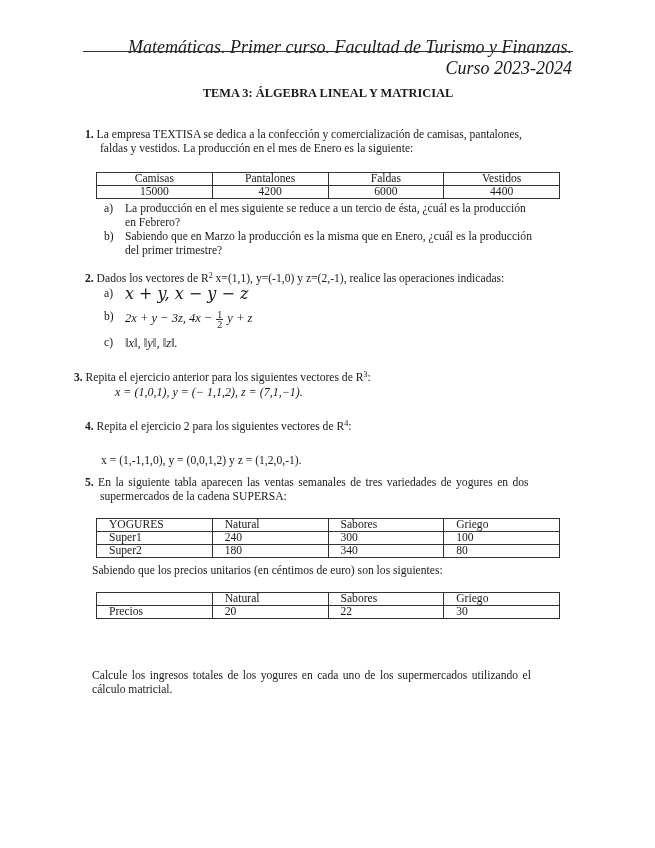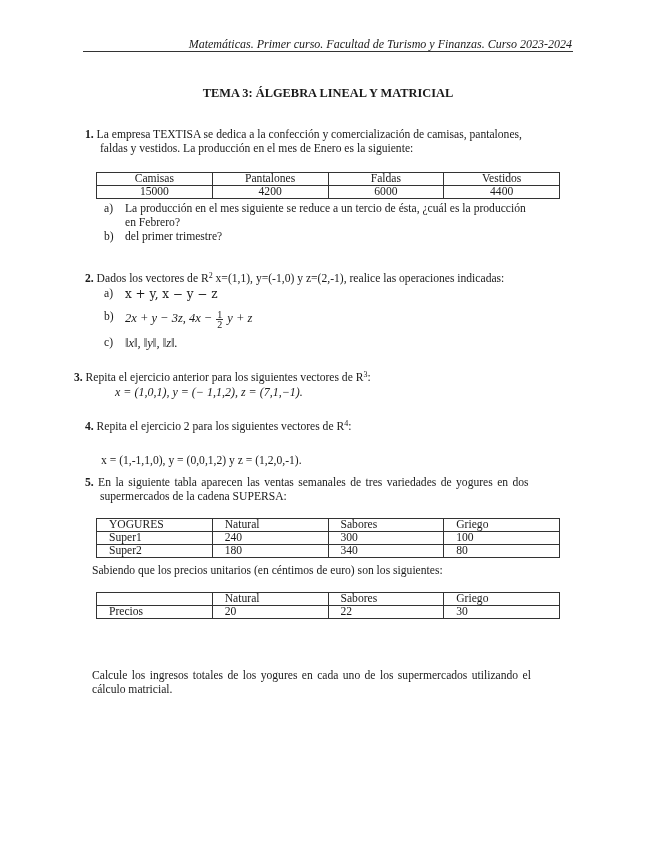--- a/index.html
+++ b/index.html
@@ -1,30 +1,30 @@
 <!DOCTYPE html>
 <html><head>
 <meta charset="utf-8">
 <style>
   html, body { margin:0; padding:0; background:#ffffff; }
   body { width:655px; height:848px; position:relative; overflow:hidden;
          font-family:"Liberation Serif", serif; color:#1a1a1a; font-size:11.6px; }
   .abs { position:absolute; }
-  .header { left:83px; top:37px; width:489px; text-align:right; font-style:italic; font-size:12px; }
+  .header { left:83px; top:37px; width:489px; text-align:right; font-style:italic; font-size:18px; }
   .header-rule { left:83px; top:51px; width:490px; height:0; border-top:1.2px solid #333; }
   .title { left:83px; top:86px; width:490px; text-align:center; font-weight:bold; font-size:12.4px; }
   .para { line-height:14px; }
   .num { font-weight:bold; }
   .indent { padding-left:15px; }
   table { border-collapse:collapse; font-family:"Liberation Serif", serif; font-size:11.6px; }
   table td { border:1.3px solid #333; padding:0 12px; height:12px; line-height:12px; }
   .t1 td { text-align:center; }
   .list-item { position:absolute; line-height:14px; }
   .lab { position:absolute; left:0; }
-  .math { font-family:"DejaVu Serif", serif; font-size:12px; }
+  .math { font-style:italic; font-family:"DejaVu Serif", serif; font-size:16px; }
   .math-cm { font-style:italic; font-family:"Liberation Serif", serif; font-size:12.5px; }
   sup { font-size:8px; vertical-align:4px; line-height:0; }
   .frac { display:inline-block; vertical-align:middle; text-align:center; font-size:10px; line-height:9px; margin:0 1px; }
   .frac span { display:block; }
   .frac .n { border-bottom:1px solid #333; padding:0 1px; }
 </style>
 </head>
 <body>
 
 <div class="abs header">Matemáticas. Primer curso. Facultad de Turismo y Finanzas. Curso 2023-2024</div>
@@ -57,20 +57,21 @@
 </tbody>
   </table>
 
 <div class="list-item" style="left:104px; top:202px; width:468px;">
   <span class="lab">a)</span>
   <div style="padding-left:21px; text-align:justify;">La producción en el mes siguiente se reduce a un tercio de ésta, ¿cuál es la producción</div>
   <div style="padding-left:21px;">en Febrero?</div>
 </div>
 <div class="list-item" style="left:104px; top:230px; width:468px;">
   <span class="lab">b)</span>
+  <div style="padding-left:21px; text-align:justify;">Sabiendo que en Marzo la producción es la misma que en Enero, ¿cuál es la producción</div>
   <div style="padding-left:21px;">del primer trimestre?</div>
 </div>
 
 <div class="abs para" style="left:85px; top:272px; width:490px;">
   <span class="num">2.</span>
   <span>Dados los vectores de R</span><sup>2</sup><span> x=(1,1), y=(-1,0) y z=(2,-1), realice las operaciones indicadas:</span>
 </div>
 <div class="list-item" style="left:104px; top:287px;">
   <span class="lab">a)</span>
   <span class="math" style="padding-left:21px;">x + y, x − y − z</span>

